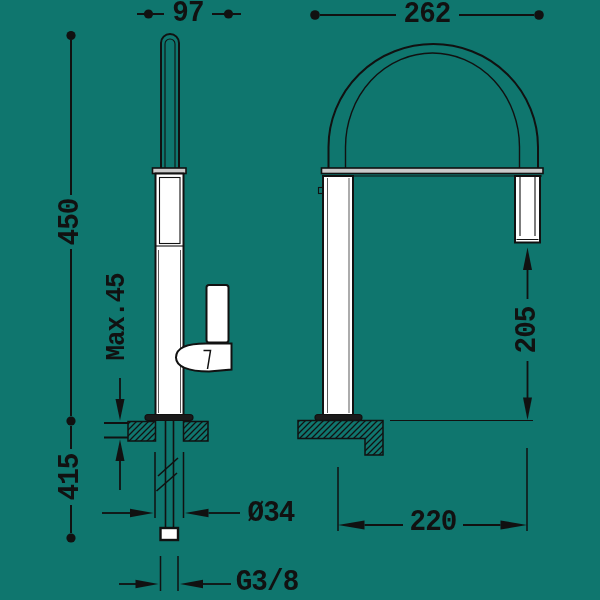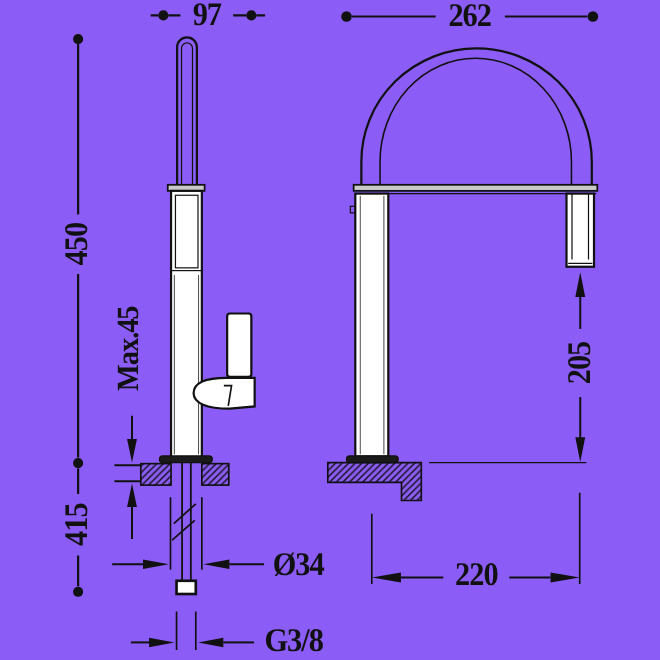--- a/index.html
+++ b/index.html
@@ -1,18 +1,18 @@
 <!DOCTYPE html>
 <html><head>
 <meta charset="utf-8">
 <style>
   html,body{margin:0;padding:0;background:#fff;}
   #canvas{
-    position:relative;width:600px;height:600px;background:#8b5cf6;overflow:hidden;
-    font-family:Liberation Serif, serif;
+    position:relative;width:600px;height:600px;background:#0f766e;overflow:hidden;
+    font-family:Liberation Mono, monospace;
   }
   #linework{position:absolute;left:0;top:0;}
   .dim{
     position:absolute;
     font-weight:700;
     font-size:30px;
     color:#111;
     letter-spacing:-1px;
     white-space:nowrap;
     transform:translate(-50%,-52%) scale(0.92,1);

